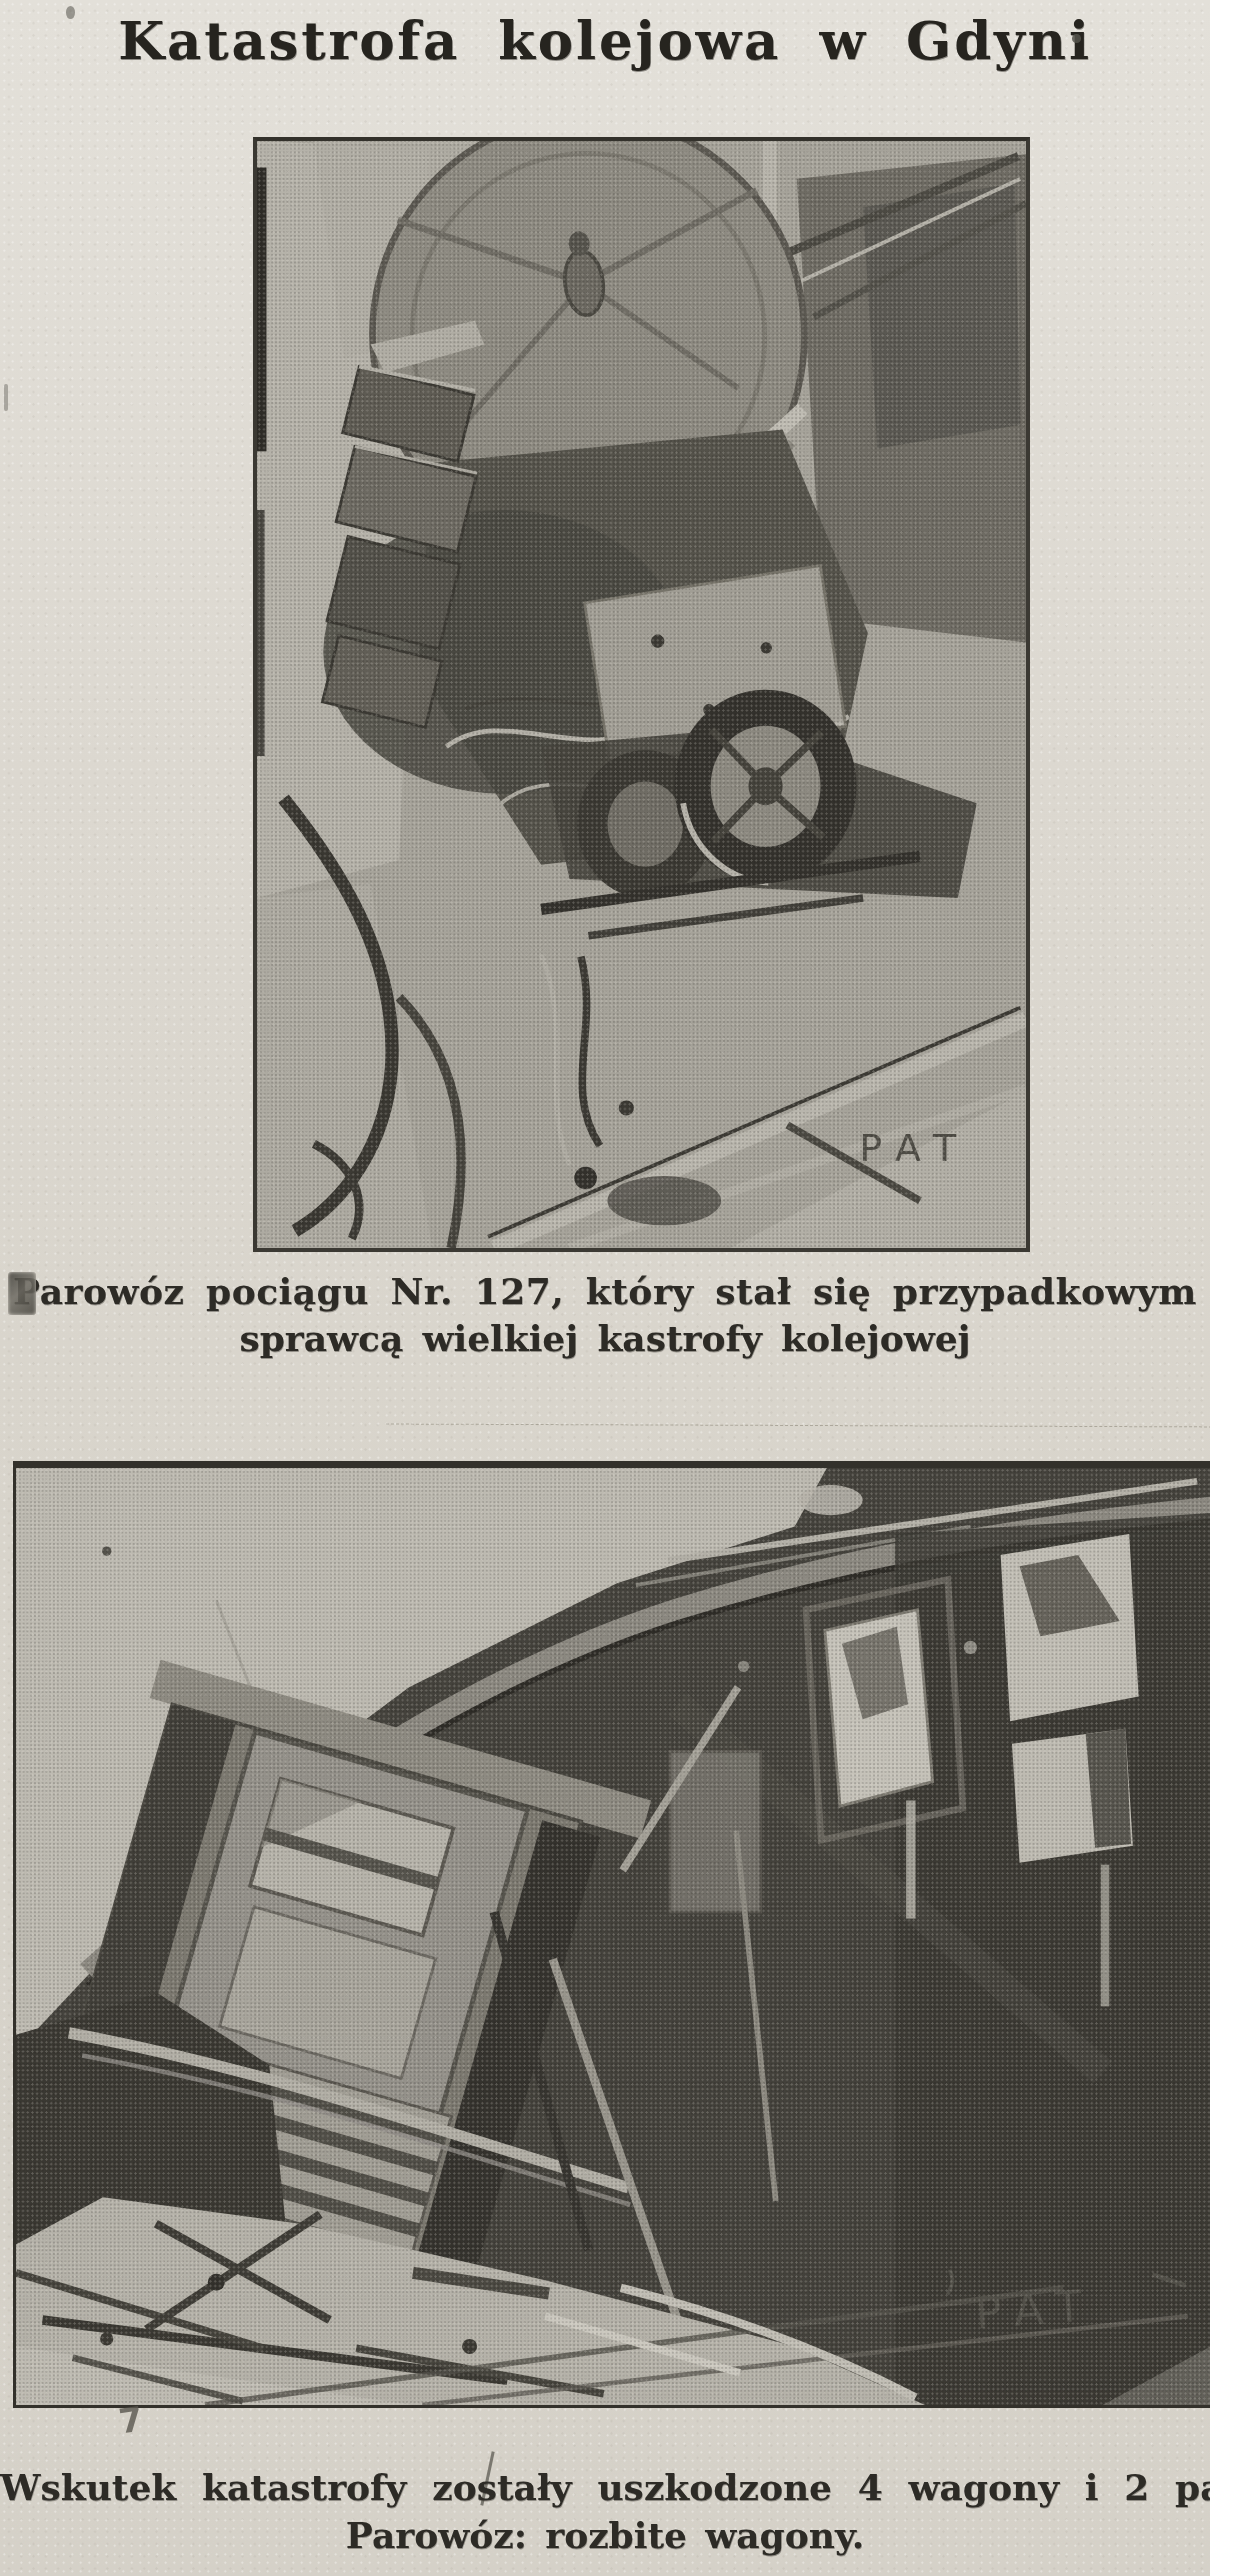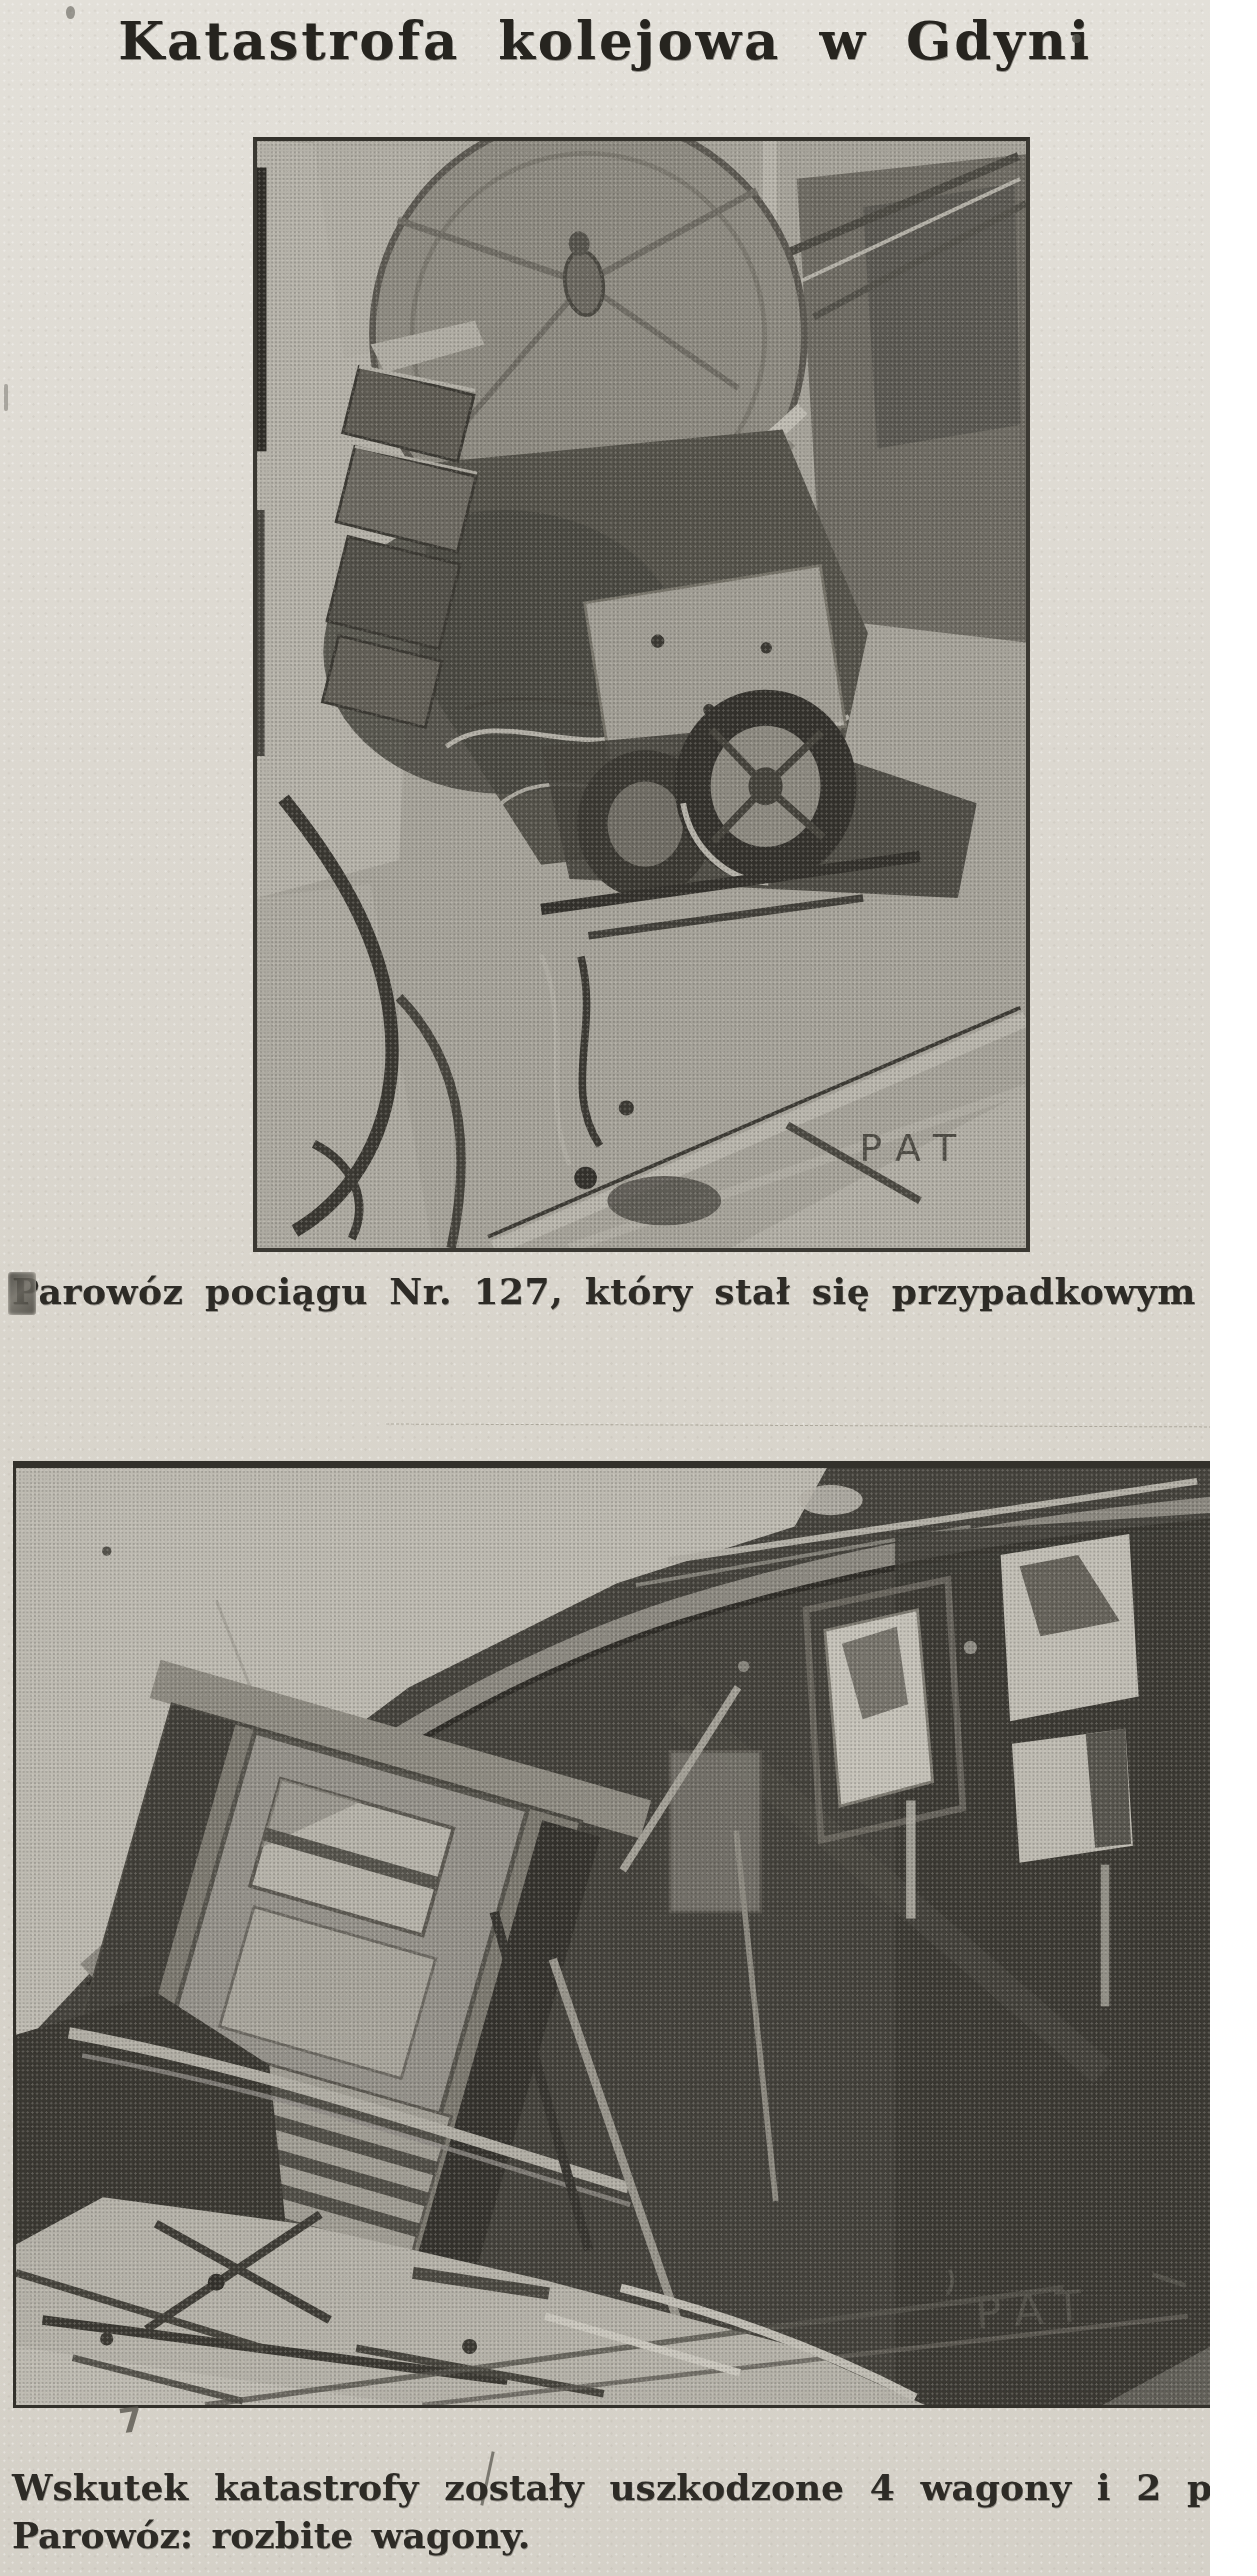--- a/index.html
+++ b/index.html
@@ -39,22 +39,22 @@
   }
   .halftone{
     position:absolute;inset:0;pointer-events:none;
     background-image:
       radial-gradient(rgba(238,235,227,0.22) 0.9px, transparent 1.3px),
       radial-gradient(rgba(28,26,22,0.18) 0.9px, transparent 1.2px);
     background-size:4.7px 4.7px,3.8px 3.8px;
     background-position:0 0,1.9px 1.9px;
   }
   .caption{
-    position:absolute;left:12px;right:0;margin:0;
-    text-align:left;font-weight:700;color:#2d2b26;
+    position:absolute;left:0;right:0;margin:0;
+    text-align:center;font-weight:700;color:#2d2b26;
     font-size:36px;line-height:47px;white-space:nowrap;
     text-shadow:0.5px 0.5px 0 rgba(45,43,38,0.4);
   }
   .caption1{top:1268px;}
   .caption1 .l1{word-spacing:8.5px;letter-spacing:0.5px;}
   .caption1 .l2{word-spacing:6.6px;}
   .caption2{top:2463px;font-size:36px;line-height:48px;}
   .caption2 .l1{word-spacing:13.2px;}
   .caption2 .l2{word-spacing:5.7px;}
   .ink-smudge{
@@ -194,20 +194,21 @@
       <rect x="0" y="28" width="10" height="300" fill="#2e2c27"></rect>
       <rect x="0" y="390" width="8" height="260" fill="#2e2c27" opacity="0.8"></rect>
 
       <text x="636" y="1078" font-family="DejaVu Sans, sans-serif" font-size="40" letter-spacing="16" fill="#4e4c45">PAT</text>
     </svg>
     <div class="halftone"></div>
   </figure>
 
   <p class="caption caption1">
     <span class="l1">Parowóz pociągu Nr. 127, który stał się przypadkowym</span><br>
+    <span class="l2">sprawcą wielkiej kastrofy kolejowej</span>
   </p>
 
   <div class="ink-smudge"></div>
   <div class="fold-dashes"></div>
 
   <figure class="photo photo2">
     <svg viewBox="0 0 1290 992" preserveAspectRatio="none">
       <rect width="1290" height="992" fill="#44423c"></rect>
 
       <g>

